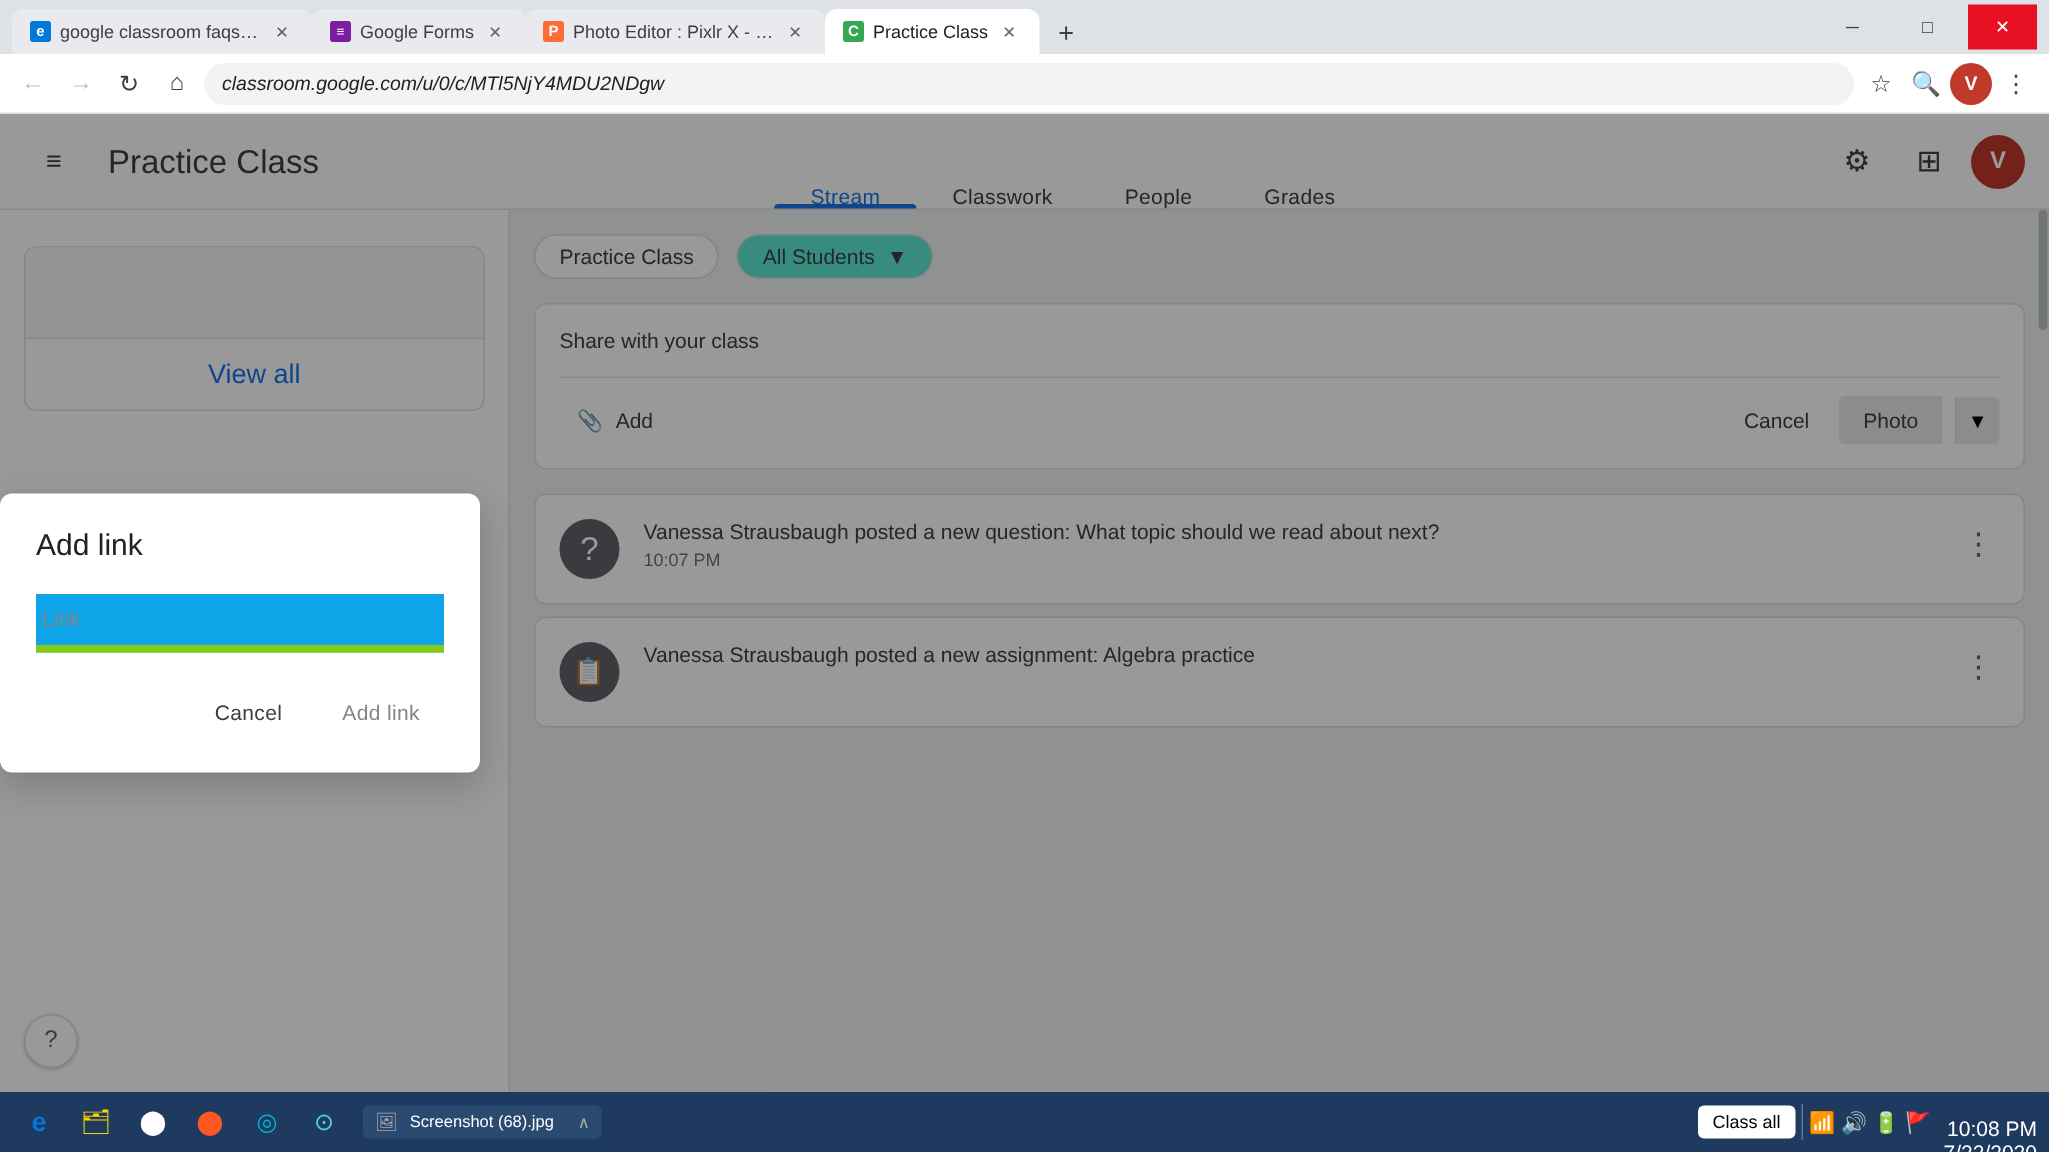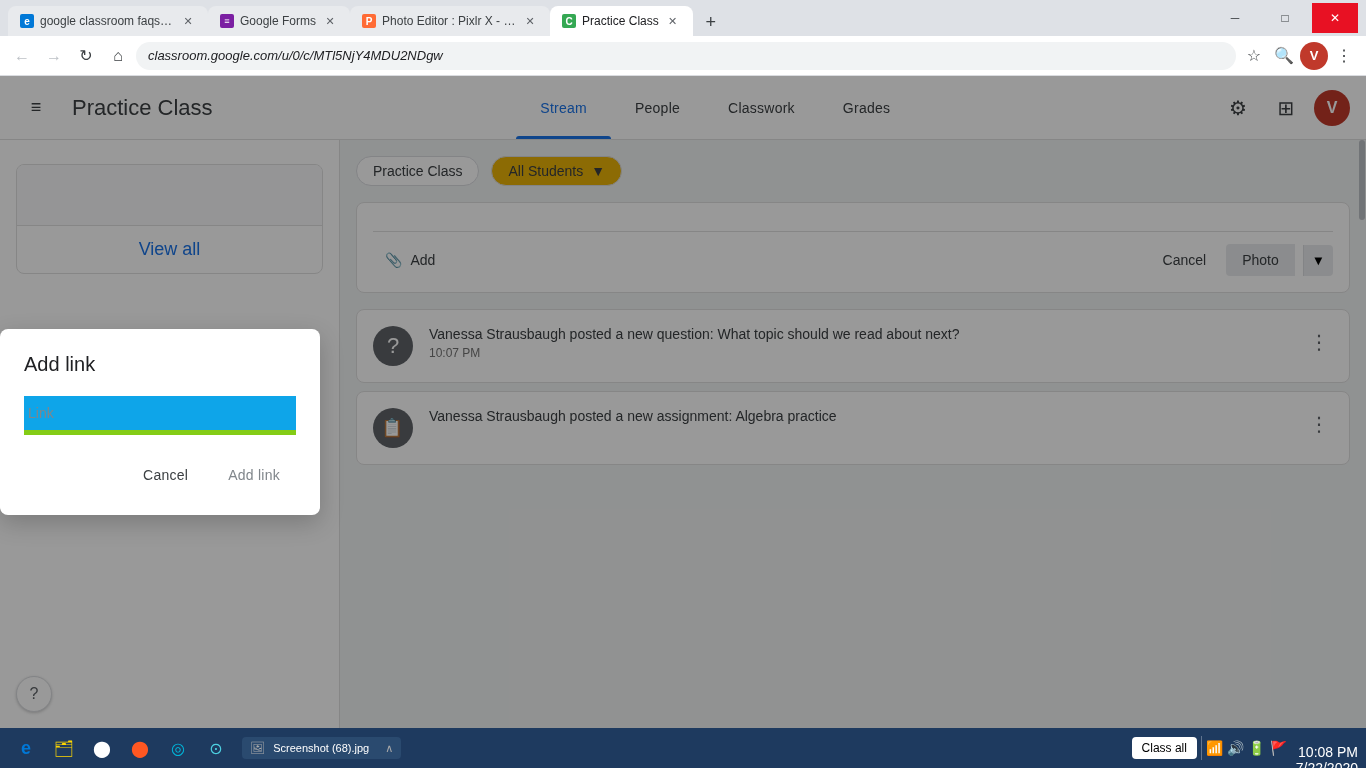--- a/index.html
+++ b/index.html
@@ -200,21 +200,21 @@
       display: flex;
       gap: 0;
       flex: 1;
       justify-content: center;
       height: 100%;
     }
     .nav-tab {
       padding: 0 24px;
       height: 100%;
       display: flex;
-      align-items: center;
+      align-items: flex-end;
       font-size: 14px;
       font-weight: 500;
       color: #3c4043;
       cursor: pointer;
       position: relative;
       letter-spacing: 0.25px;
     }
     .nav-tab.active {
       color: #1a73e8;
     }
@@ -315,21 +315,21 @@
     .stream-class-tag {
       background: #fff;
       border: 1px solid #dadce0;
       border-radius: 20px;
       padding: 6px 16px;
       font-size: 14px;
       color: #3c4043;
       cursor: pointer;
     }
     .stream-students-dropdown {
-      background: #eab308;
+      background: #5eead4;
       border: 1px solid #dadce0;
       border-radius: 20px;
       padding: 6px 16px;
       font-size: 14px;
       color: #3c4043;
       cursor: pointer;
       display: flex;
       align-items: center;
       gap: 8px;
     }
@@ -676,24 +676,24 @@
   <div class="top-nav">
     <div class="hamburger">
       <span>≡</span>
     </div>
     <div class="app-title">Practice Class</div>
     <div class="nav-tabs">
       <div class="nav-tab active">
         <span>Stream</span>
       </div>
       <div class="nav-tab">
+        <span>Classwork</span>
+      </div>
+      <div class="nav-tab">
         <span>People</span>
-      </div>
-      <div class="nav-tab">
-        <span>Classwork</span>
       </div>
       <div class="nav-tab">
         <span>Grades</span>
       </div>
     </div>
     <div class="nav-right">
       <div class="nav-icon-btn">
         <span>⚙</span>
       </div>
       <div class="nav-icon-btn">
@@ -720,20 +720,21 @@
         <div class="stream-class-tag">
           <span>Practice Class</span>
         </div>
         <div class="stream-students-dropdown">
           <span>All Students</span>
           <span>▼</span>
         </div>
       </div>
 
       <div class="share-box">
+        <div class="share-with-class">Share with your class</div>
         <hr class="share-divider">
         <div class="share-actions">
           <div class="add-btn">
             <span>📎</span>
             <span>Add</span>
           </div>
           <div class="share-right-actions">
             <span class="cancel-link">Cancel</span>
             <button class="post-btn">Photo</button>
             <button class="post-dropdown">

